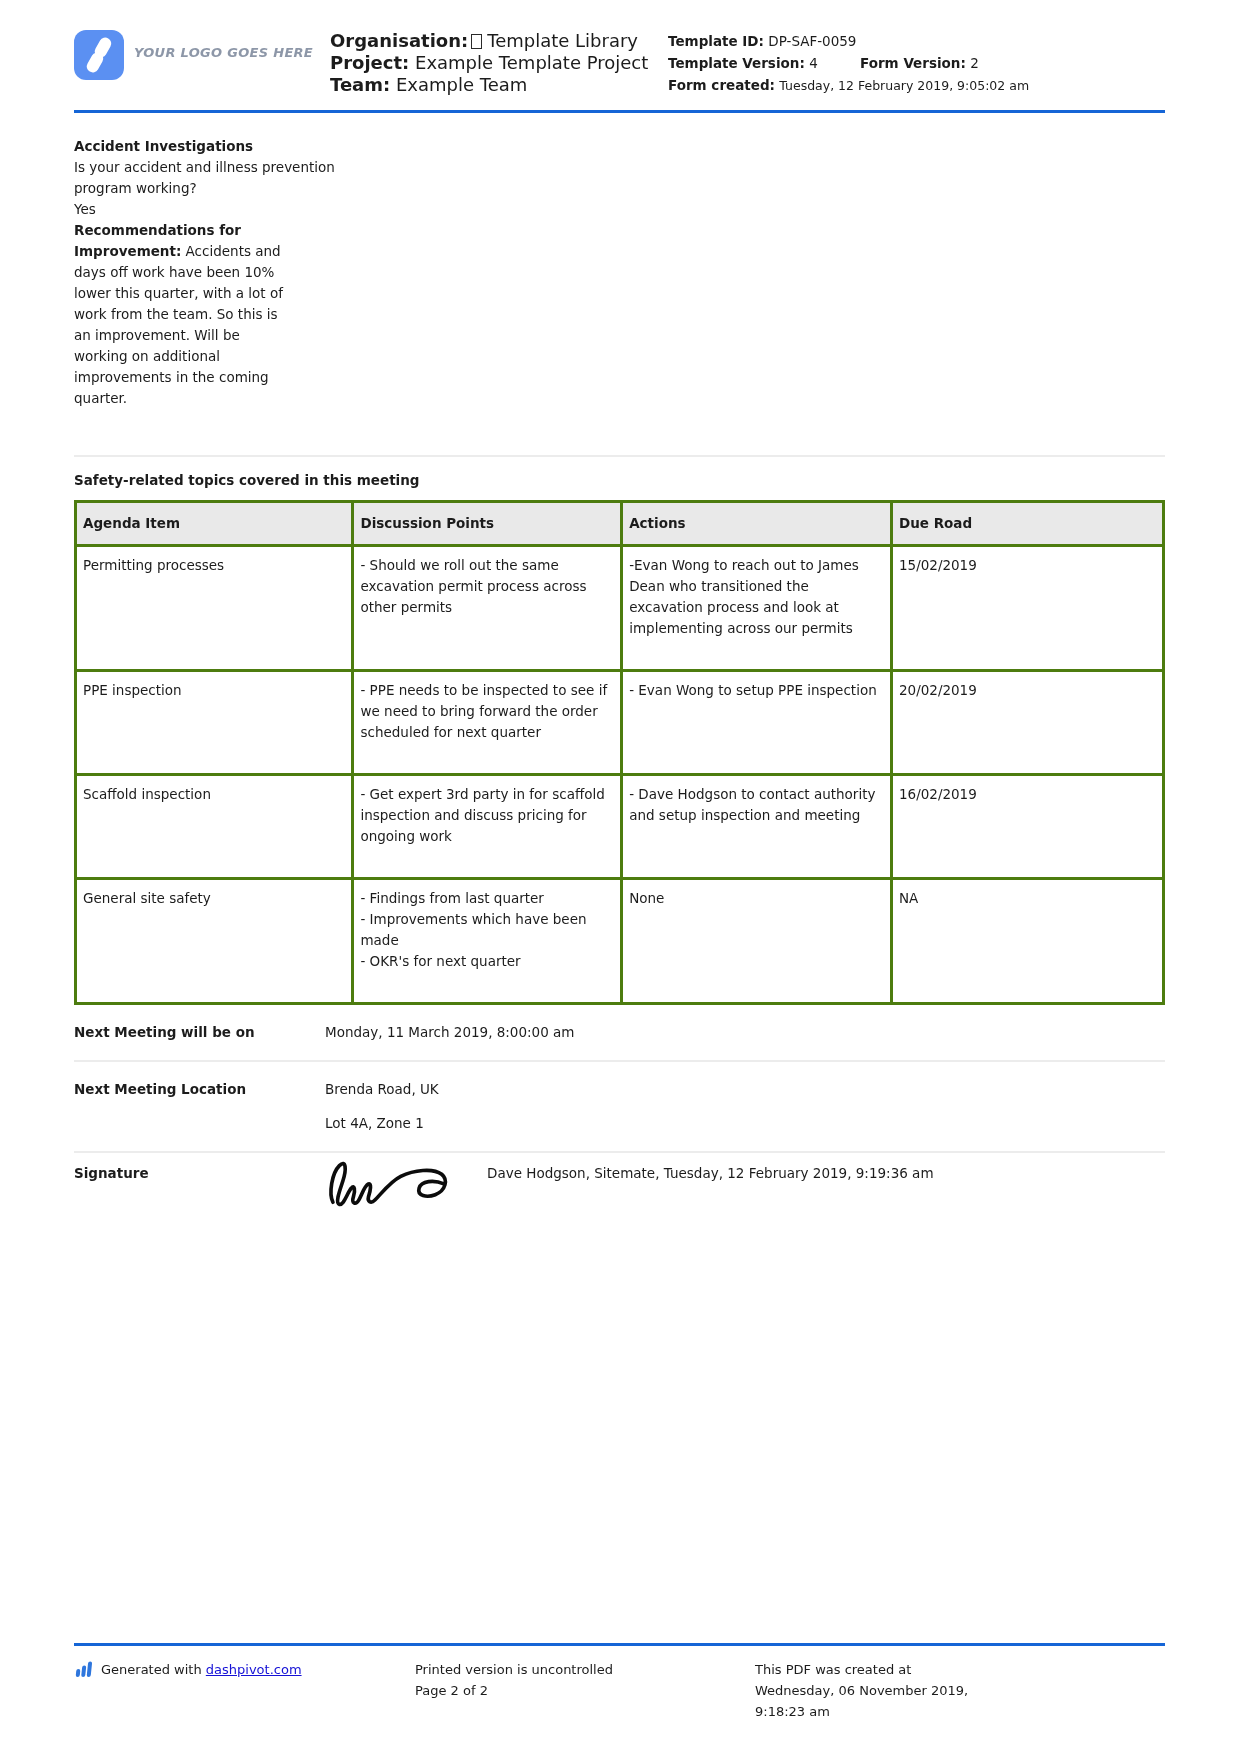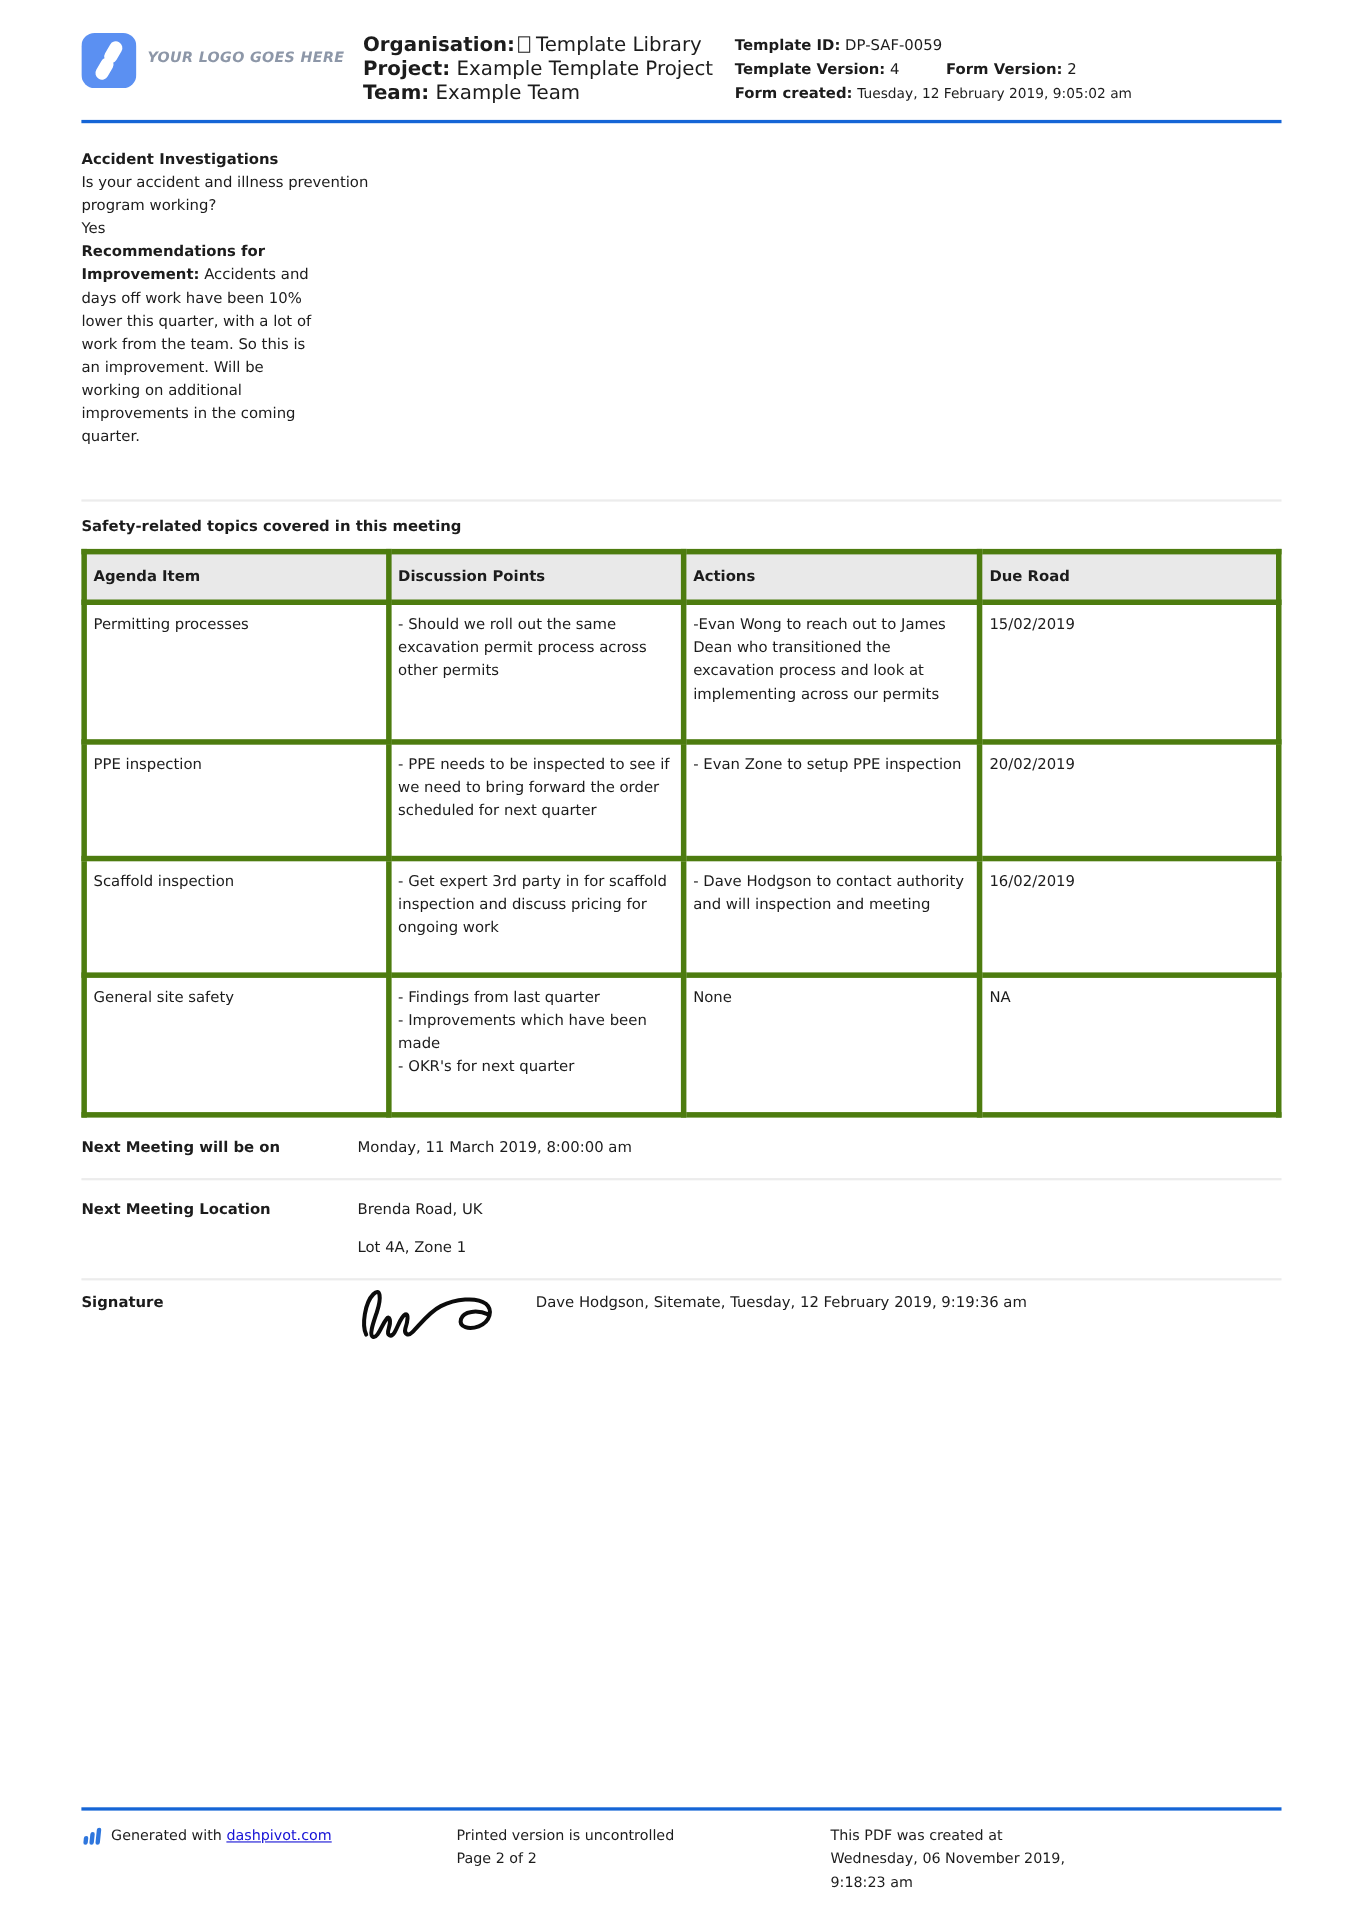--- a/index.html
+++ b/index.html
@@ -31,21 +31,21 @@
   .acc-answer{width:168px;}
   .acc-rec{width:212px;}
 
   .divider{height:2px;background:#ececec;}
   .d1{margin-top:46px;}
 
   .topics-heading{font-size:13.5px;font-weight:bold;margin:15px 0 12px;}
 
   table.topics{width:100%;border-collapse:collapse;table-layout:fixed;
                font-size:13.5px;line-height:21px;}
-  table.topics th,table.topics td{border:5px solid #4d7c0f;padding:8px 6px;
+  table.topics th,table.topics td{border:3px solid #4d7c0f;padding:8px 6px;
                vertical-align:top;text-align:left;white-space:pre-line;}
   table.topics th{background:#e9e9e9;font-weight:bold;padding-top:10px;padding-bottom:10px;
                white-space:nowrap;}
   table.topics td{padding-bottom:30px;}
 
   
   .nm-row{display:flex;font-size:13.5px;line-height:21px;padding:17px 0;}
   .nm-label{width:251px;font-weight:bold;padding-right:12px;box-sizing:border-box;}
   .nm-value{flex:1;}
   .loc-line2{margin-top:13px;}
@@ -129,27 +129,27 @@
       <tbody>
         <tr>
           <td>Permitting processes</td>
           <td>- Should we roll out the same excavation permit process across other permits</td>
           <td>-Evan Wong to reach out to James Dean who transitioned the excavation process and look at implementing across our permits</td>
           <td>15/02/2019</td>
         </tr>
         <tr>
           <td>PPE inspection</td>
           <td>- PPE needs to be inspected to see if we need to bring forward the order scheduled for next quarter</td>
-          <td>- Evan Zone to setup PPE inspection</td>
+          <td>- Evan Wong to setup PPE inspection</td>
           <td>20/02/2019</td>
         </tr>
         <tr>
           <td>Scaffold inspection</td>
           <td>- Get expert 3rd party in for scaffold inspection and discuss pricing for ongoing work</td>
-          <td>- Dave Hodgson to contact authority and will inspection and meeting</td>
+          <td>- Dave Hodgson to contact authority and setup inspection and meeting</td>
           <td>16/02/2019</td>
         </tr>
         <tr>
           <td>General site safety</td>
           <td>- Findings from last quarter
 - Improvements which have been made
 - OKR's for next quarter</td>
           <td>None</td>
           <td>NA</td>
         </tr>

